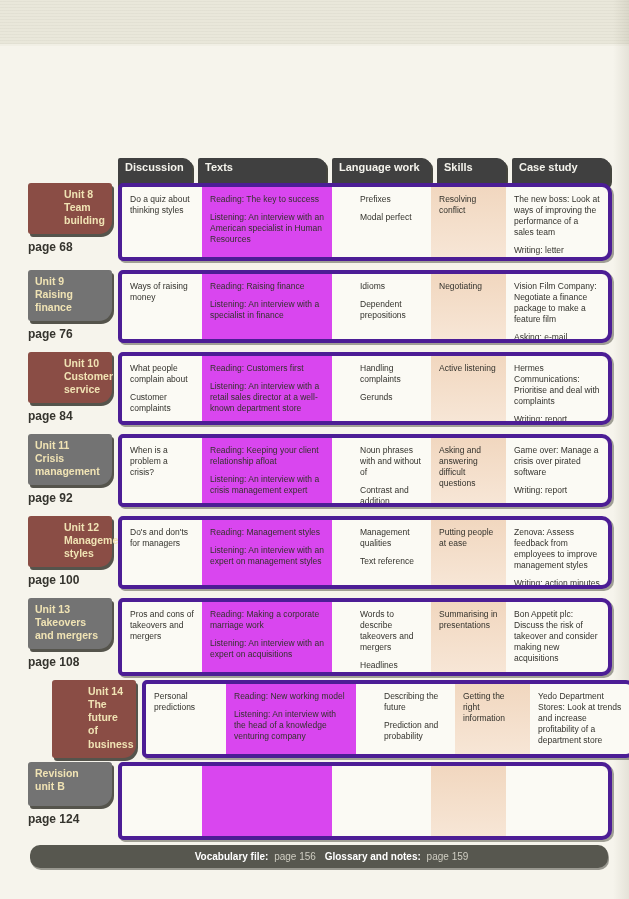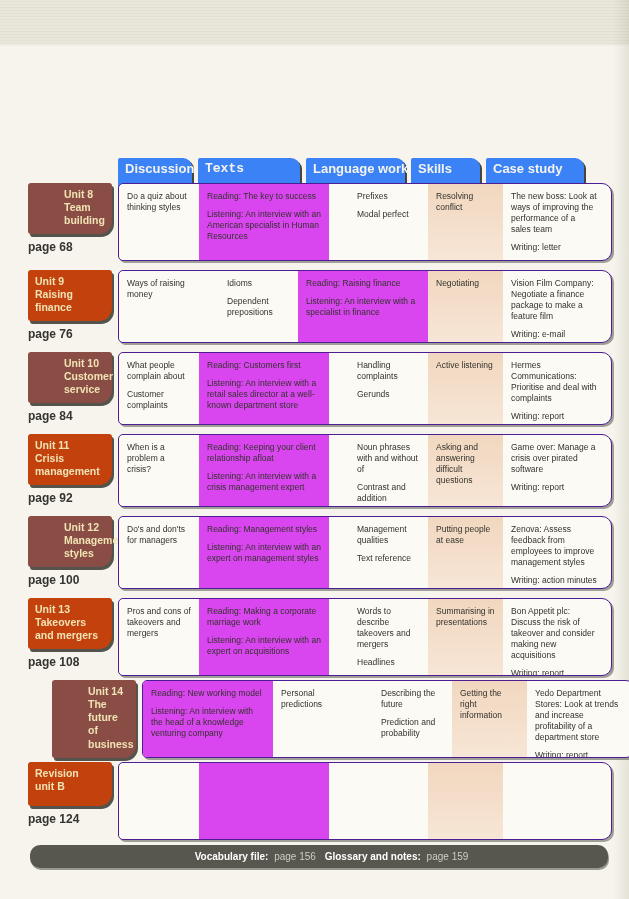--- a/index.html
+++ b/index.html
@@ -21,29 +21,29 @@
     position: absolute; top: 0; right: 0; width: 16px; height: 899px;
     background: linear-gradient(90deg, rgba(150,145,125,0) 0%, rgba(150,145,125,0.18) 100%);
   }
   
   .header-row {
     position: absolute; top: 158px; left: 118px; width: 500px;
     display: flex;
   }
   .hcol { flex: none; }
   .hcol.w-disc  { width: 80px; }
-  .hcol.w-texts { width: 108px; font-family: Liberation Mono, monospace; }
-  .hcol.w-lang  { width: 105px; text-align: right; }
+  .hcol.w-texts { width: 134px; }
+  .hcol.w-lang  { width: 105px; }
   .hcol.w-skill { width: 75px; }
   .hcol.w-case  { width: 104px; }
   .htab {
     margin-right: 6px;
-    background: #3b82f6;
+    background: #404040;
     color: #f4f3ec;
-    font-size: 13px;
+    font-size: 11px;
     font-weight: bold;
     padding: 3px 7px 16px;
     border-radius: 2px 9px 9px 2px;
     box-shadow: 2px 2px 0 #45453e;
     white-space: nowrap;
   }
   
   .row { position: absolute; left: 28px; width: 590px; display: flex; }
   .r0 { top: 183px; } .r1 { top: 270px; } .r2 { top: 352px; } .r3 { top: 434px; }
   .r4 { top: 516px; } .r5 { top: 598px; } .r6 { top: 680px; margin-left: 24px; } .r7 { top: 762px; }
@@ -53,36 +53,37 @@
     min-height: 44px;
     padding: 5px 7px 7px;
     border-radius: 3px 3px 13px 3px;
     color: #f0e3b4;
     font-weight: bold;
     font-size: 10.5px;
     line-height: 1.25;
     box-shadow: 2px 3px 0 #55544c;
   }
   .tab-maroon { background: #8a4d45; padding-left: 36px; }
-  .tab-blue   { background: #c2410c; }
+  .tab-blue   { background: #737373; }
   .page-label {
     margin-top: 6px;
     font-size: 12px;
     font-weight: bold;
     color: #35342e;
   }
   .card {
     flex: none;
     width: 494px;
     display: flex;
     background: #fbfaf4;
-    border: 1px solid #4c1d95;
+    border: 4px solid #4c1d95;
     border-radius: 5px 10px 10px 5px;
     box-shadow: 2px 2px 0 rgba(90,89,79,0.55);
     overflow: hidden;
+    justify-content: flex-end;
   }
   .h78 { height: 78px; } .h73 { height: 73px; }
   .cell { flex: none; padding: 7px 8px; font-size: 8.5px; line-height: 1.3; }
   .cell p { margin: 0 0 7px; }
   .c-disc  { width: 80px; }
   .c-texts { width: 130px; background: #d946ef; }
   .c-lang  { width: 99px; padding-left: 28px; }
   .c-skill { width: 75px; background: linear-gradient(180deg, #f1d7bf 0%, #f7e6d6 100%); }
   .c-case  { width: 102px; }
   
@@ -160,34 +161,34 @@
       <div class="unit-tab tab-blue">
         <div>Unit 9</div>
         <div>Raising finance</div>
       </div>
       <div class="page-label">page 76</div>
     </div>
     <div class="card h73">
       <div class="cell c-disc">
           <p>Ways of raising money</p>
         </div>
+      <div class="cell c-texts">
+          <p>Reading: Raising finance</p>
+          <p>Listening: An interview with a specialist in finance</p>
+        </div>
       <div class="cell c-lang">
           <p>Idioms</p>
           <p>Dependent prepositions</p>
         </div>
-      <div class="cell c-texts">
-          <p>Reading: Raising finance</p>
-          <p>Listening: An interview with a specialist in finance</p>
-        </div>
       <div class="cell c-skill">
           <p>Negotiating</p>
         </div>
       <div class="cell c-case">
           <p>Vision Film Company: Negotiate a finance package to make a feature film</p>
-          <p>Writing: e-mail</p>
+          <p>Asking: e-mail</p>
         </div>
     </div>
   </div>
 
   <div class="row r2">
     <div class="unit-col">
       <div class="unit-tab tab-maroon">
         <div>Unit 10</div>
         <div>Customer service</div>
       </div>
@@ -308,26 +309,26 @@
 
   <div class="row r6">
     <div class="unit-col">
       <div class="unit-tab tab-maroon">
         <div>Unit 14</div>
         <div>The future of business</div>
       </div>
       <div class="page-label">page 116</div>
     </div>
     <div class="card h78">
+      <div class="cell c-disc">
+          <p>Personal predictions</p>
+        </div>
       <div class="cell c-texts">
           <p>Reading: New working model</p>
           <p>Listening: An interview with the head of a knowledge venturing company</p>
-        </div>
-      <div class="cell c-disc">
-          <p>Personal predictions</p>
         </div>
       <div class="cell c-lang">
           <p>Describing the future</p>
           <p>Prediction and probability</p>
         </div>
       <div class="cell c-skill">
           <p>Getting the right information</p>
         </div>
       <div class="cell c-case">
           <p>Yedo Department Stores: Look at trends and increase profitability of a department store</p>

